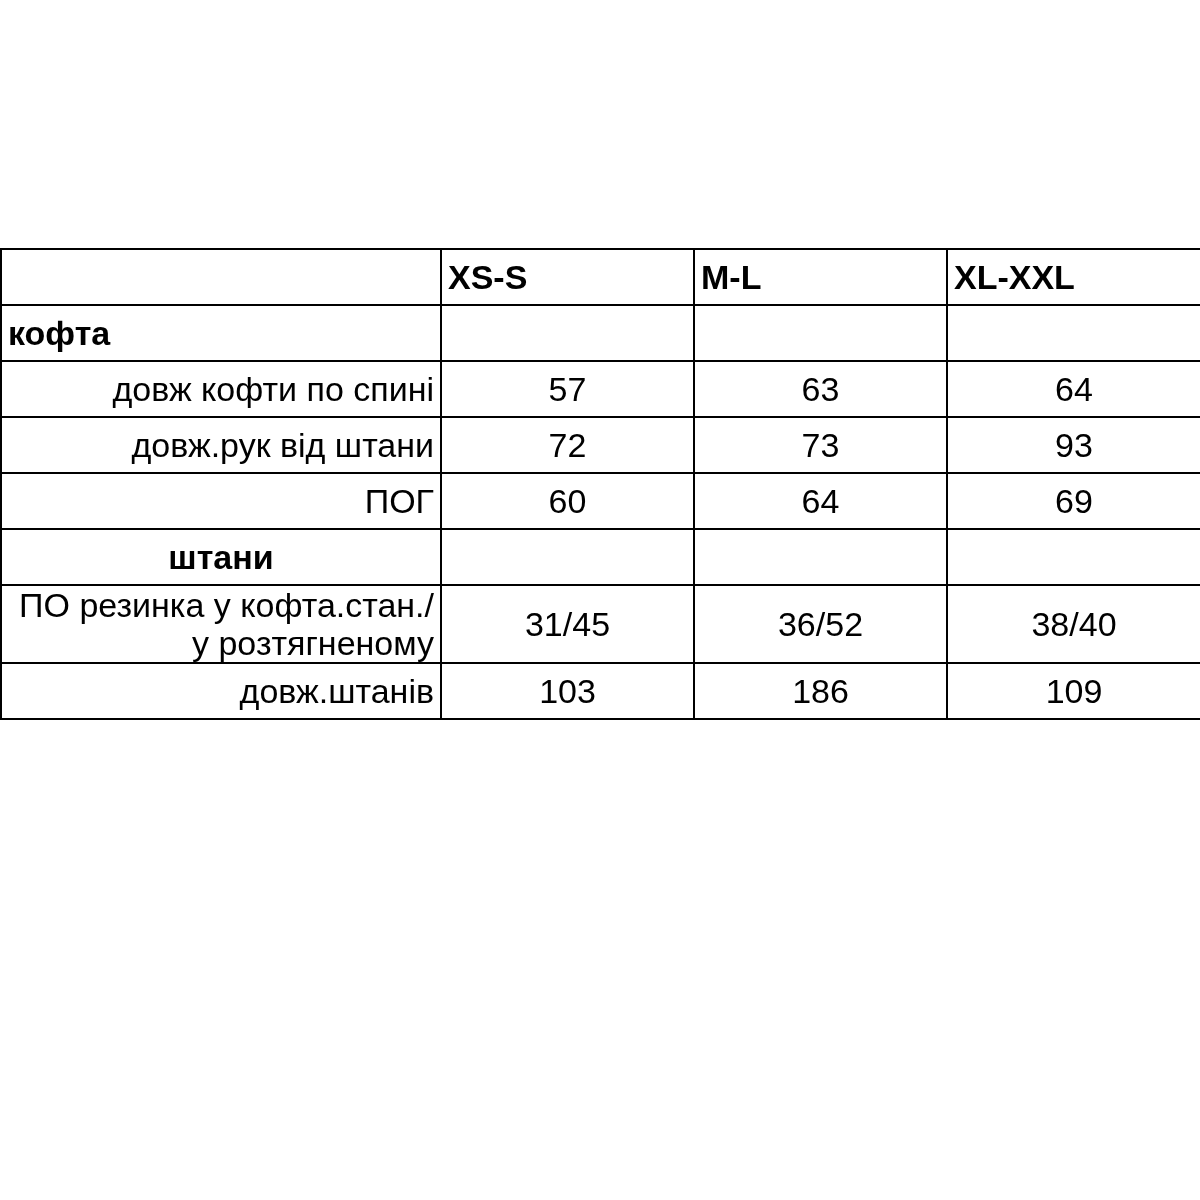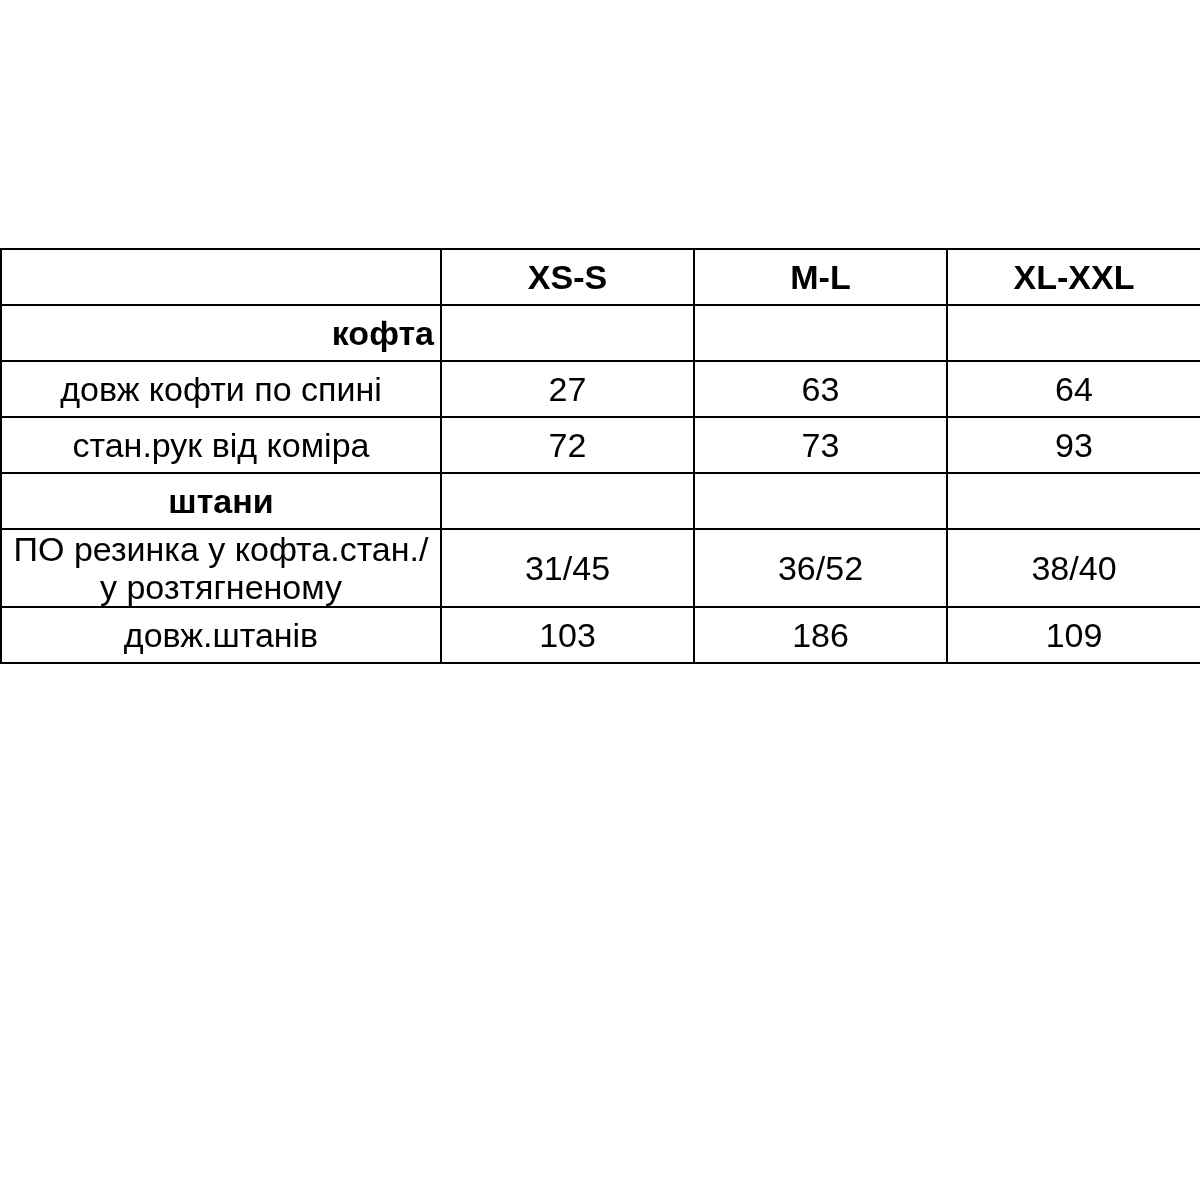--- a/index.html
+++ b/index.html
@@ -37,51 +37,51 @@
     padding: 0 6px;
     font-size: 34px;
     line-height: 1.12;
     color: #000000;
     background: #ffffff;
     height: 54px;
     vertical-align: middle;
   }
   
   td.label {
-    text-align: center;
+    text-align: right;
     font-size: 33px;
   }
   td.value {
     text-align: center;
     font-size: 33px;
   }
   
   tr.head td {
     background: #24e6f2;
     font-weight: bold;
-    text-align: center;
+    text-align: left;
     font-size: 36px;
     height: 64px;
     border-radius: 11px;
   }
   tr.head td.corner {
     background: #ffffff;
     border-left: none;
     border-top: none;
     border-bottom: none;
   }
   
   tr.section td {
     background: #24e6f2;
     font-weight: bold;
     height: 58px;
     font-size: 35px;
   }
   tr.section td.section-label {
-    text-align: right;
+    text-align: left;
   }
   tr.section td.section-label.left {
     text-align: center;
     padding-left: 10px;
   }
   tr.tall td {
     height: 150px;
   }
   td.multiline {
     line-height: 1.16;
@@ -107,29 +107,35 @@
           <td>XL-XXL</td>
         </tr>
         <tr class="section">
           <td class="section-label">кофта</td>
           <td></td>
           <td></td>
           <td></td>
         </tr>
         <tr>
           <td class="label">довж кофти по спині</td>
-          <td class="value">27</td>
+          <td class="value">57</td>
           <td class="value">63</td>
           <td class="value">64</td>
         </tr>
         <tr>
-          <td class="label">стан.рук від коміра</td>
+          <td class="label">довж.рук від штани</td>
           <td class="value">72</td>
           <td class="value">73</td>
           <td class="value">93</td>
+        </tr>
+        <tr>
+          <td class="label">ПОГ</td>
+          <td class="value">60</td>
+          <td class="value">64</td>
+          <td class="value">69</td>
         </tr>
         <tr class="section">
           <td class="section-label left">штани</td>
           <td></td>
           <td></td>
           <td></td>
         </tr>
         <tr class="tall">
           <td class="label multiline">ПО резинка у кофта.стан./у розтягненому</td>
           <td class="value">31/45</td>

